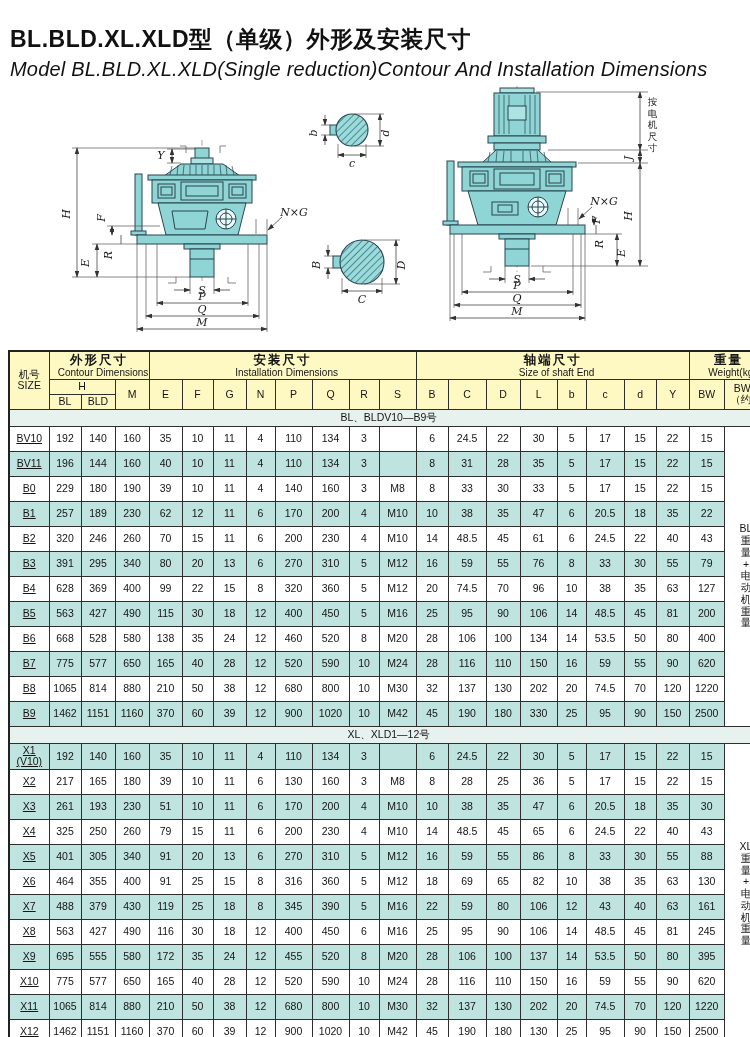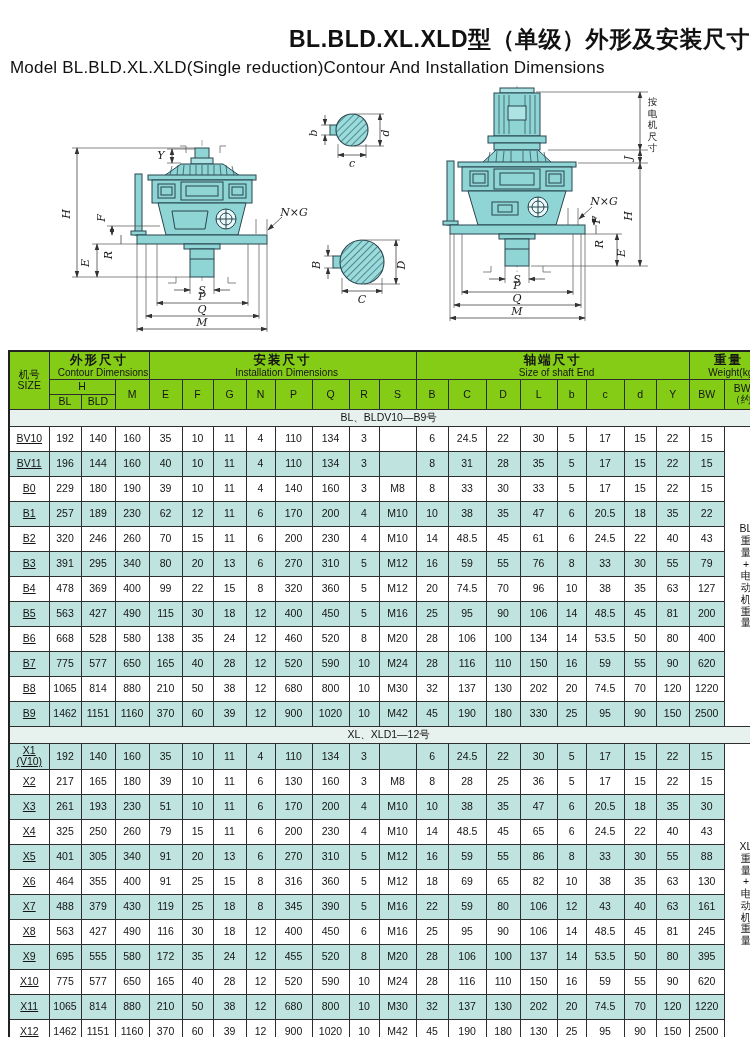--- a/index.html
+++ b/index.html
@@ -4,41 +4,40 @@
 <style>
   html,body{margin:0;padding:0;}
   body{
     width:750px;height:1037px;position:relative;overflow:hidden;
     background:#ffffff;color:#111;
     font-family:"Liberation Sans",sans-serif;
   }
   .title-cn{
     padding:24px 0 0 10px;font-size:23px;font-weight:bold;letter-spacing:.5px;
     font-family:"Liberation Sans",sans-serif;
-    text-align:right;
   }
   .title-en{
-    padding:3px 0 0 10px;font-size:17px;font-weight:normal;letter-spacing:.2px;
+    padding:3px 0 0 10px;font-size:20px;font-weight:normal;letter-spacing:.2px;font-style:italic;
   }
   #drawings{position:absolute;left:0;top:86px;width:750px;height:262px;}
   .vert-label{
     position:absolute;left:646px;top:96px;width:13px;
     font-size:9.5px;line-height:1.22;white-space:pre-line;text-align:center;color:#222;
   }
   #dim-table{
     position:absolute;left:8px;top:350px;width:734px;
     border-collapse:collapse;table-layout:fixed;
     border:2px solid #222;
   }
   #dim-table th,#dim-table td{
     border:1px solid #2e2e2e;text-align:center;vertical-align:middle;
     padding:1px 0;font-size:10.5px;line-height:1.12;color:#141414;
     overflow:hidden;word-wrap:break-word;
   }
-  #dim-table thead th{background:#84cc16;font-weight:normal;}
+  #dim-table thead th{background:#fef9c3;font-weight:normal;}
   .grp-cn{font-size:12.5px;font-weight:bold;letter-spacing:2px;}
   .grp-en{font-size:10px;margin-left:8px;}
   .size-head{font-size:11px;line-height:1.25;margin-left:44px;}
   .letter{font-size:11.5px;}
   .sub{font-size:10.5px;}
   tr.section-row td{
     background:#e7f2ef;text-align:left;padding:3px 0 3px 24px;
     font-size:11px;height:14px;
   }
   tr.plain td{background:#ffffff;height:22px;}
@@ -544,21 +543,21 @@
         <td>55</td>
         <td>76</td>
         <td>8</td>
         <td>33</td>
         <td>30</td>
         <td>55</td>
         <td>79</td>
       </tr>
       <tr class="plain">
         <td class="size-cell">B4</td>
-        <td>478</td>
+        <td>628</td>
         <td>369</td>
         <td>400</td>
         <td>99</td>
         <td>22</td>
         <td>15</td>
         <td>8</td>
         <td>320</td>
         <td>360</td>
         <td>5</td>
         <td>M12</td>

